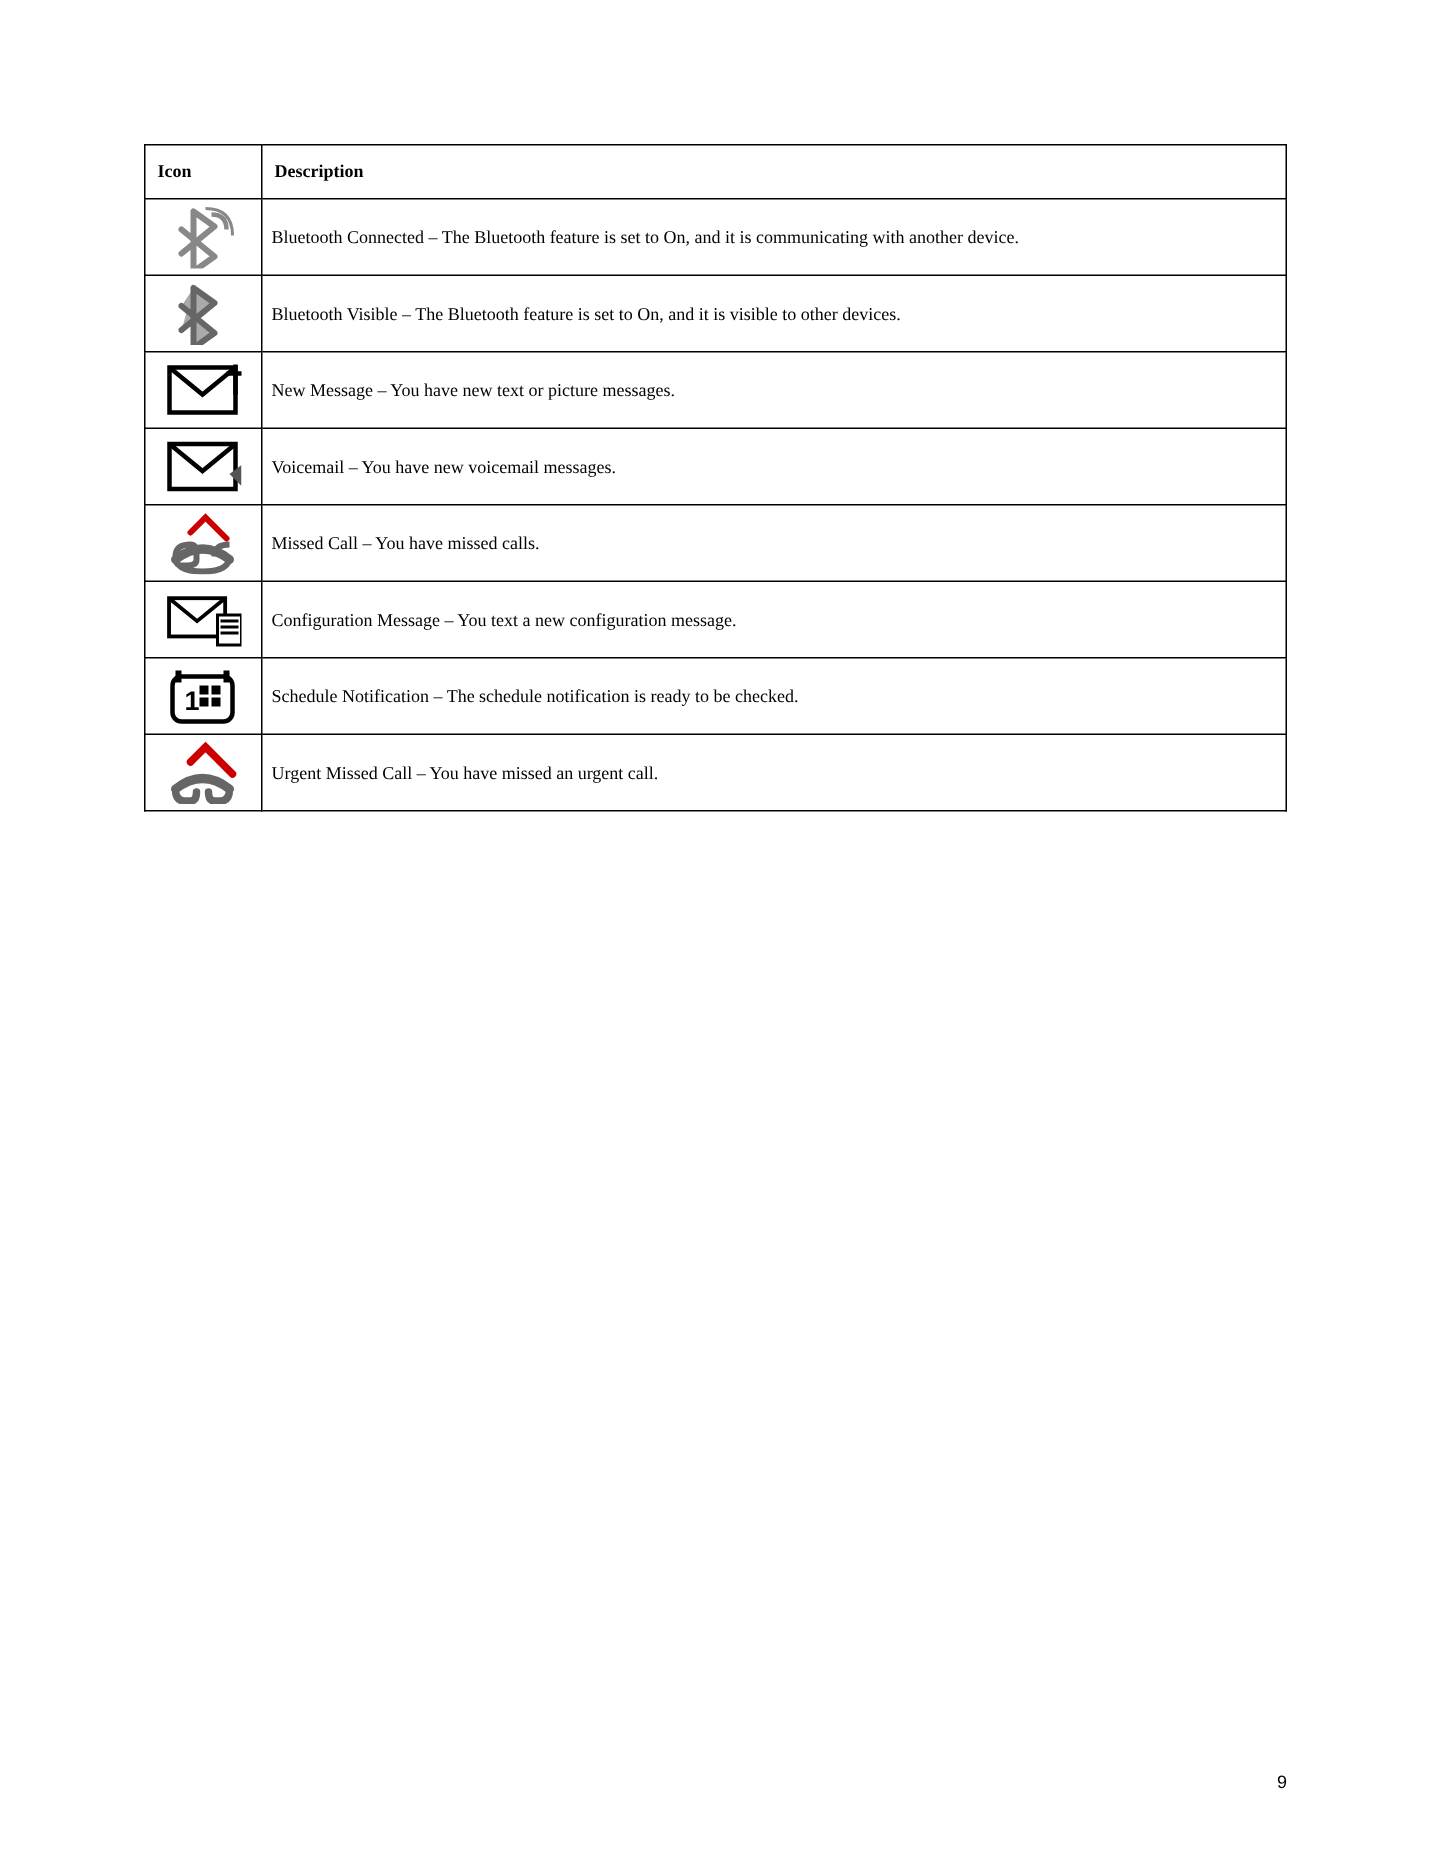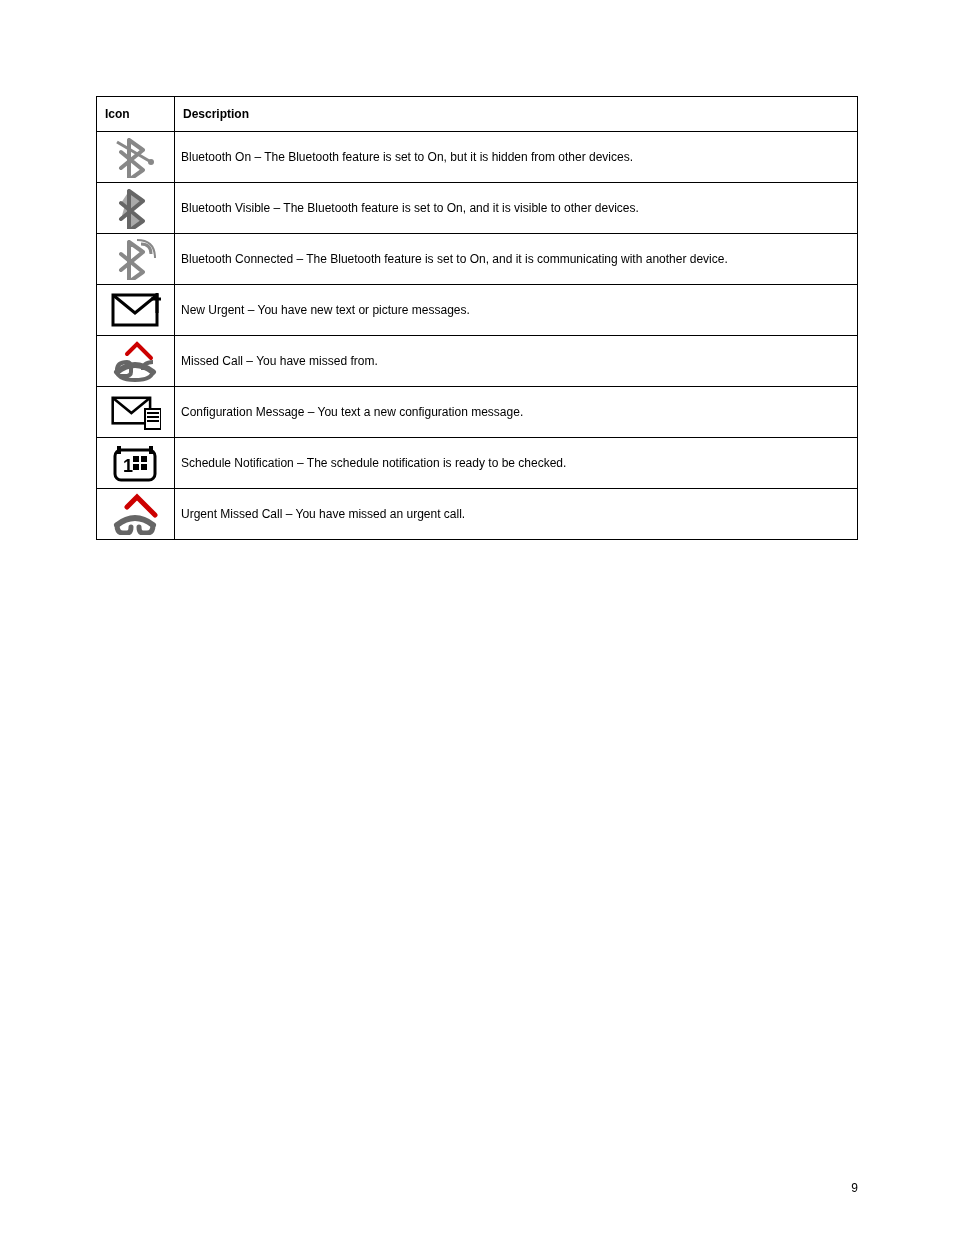--- a/index.html
+++ b/index.html
@@ -13,20 +13,21 @@
   .page {
     width: 954px;
     height: 1235px;
     position: relative;
     box-sizing: border-box;
     padding: 96px 96px 0 96px;
   }
   table.icon-table {
     border-collapse: collapse;
     width: 100%;
+    font-family: Liberation Serif, serif;
   }
   table.icon-table th,
   table.icon-table td {
     border: 1px solid #000;
     vertical-align: middle;
     padding: 4px 6px;
   }
   table.icon-table th {
     font-weight: bold;
     text-align: left;
@@ -67,56 +68,56 @@
     <thead>
       <tr>
         <th>Icon</th>
         <th>Description</th>
       </tr>
     </thead>
     <tbody id="rows">
         <tr>
           <td class="icon-cell">
             <svg width="50" height="42" viewBox="0 0 50 42">
-              <use xlink:href="#bt_hidden"></use>
-            </svg>
-          </td>
-          <td class="desc-cell">Bluetooth On – The Bluetooth feature is set to On, but it is hidden from other devices.</td>
+              <use xlink:href="#bt_connected"></use>
+            </svg>
+          </td>
+          <td class="desc-cell">Bluetooth Connected – The Bluetooth feature is set to On, and it is communicating with another device.</td>
         </tr>
         <tr>
           <td class="icon-cell">
             <svg width="50" height="42" viewBox="0 0 50 42">
               <use xlink:href="#bt_visible"></use>
             </svg>
           </td>
           <td class="desc-cell">Bluetooth Visible – The Bluetooth feature is set to On, and it is visible to other devices.</td>
         </tr>
         <tr>
           <td class="icon-cell">
             <svg width="50" height="42" viewBox="0 0 50 42">
-              <use xlink:href="#bt_connected"></use>
-            </svg>
-          </td>
-          <td class="desc-cell">Bluetooth Connected – The Bluetooth feature is set to On, and it is communicating with another device.</td>
-        </tr>
-        <tr>
-          <td class="icon-cell">
-            <svg width="50" height="42" viewBox="0 0 50 42">
               <use xlink:href="#msg_new"></use>
             </svg>
           </td>
-          <td class="desc-cell">New Urgent – You have new text or picture messages.</td>
+          <td class="desc-cell">New Message – You have new text or picture messages.</td>
+        </tr>
+        <tr>
+          <td class="icon-cell">
+            <svg width="50" height="42" viewBox="0 0 50 42">
+              <use xlink:href="#msg_voice"></use>
+            </svg>
+          </td>
+          <td class="desc-cell">Voicemail – You have new voicemail messages.</td>
         </tr>
         <tr>
           <td class="icon-cell">
             <svg width="50" height="42" viewBox="0 0 50 42">
               <use xlink:href="#missed_call"></use>
             </svg>
           </td>
-          <td class="desc-cell">Missed Call – You have missed from.</td>
+          <td class="desc-cell">Missed Call – You have missed calls.</td>
         </tr>
         <tr>
           <td class="icon-cell">
             <svg width="50" height="42" viewBox="0 0 50 42">
               <use xlink:href="#msg_config"></use>
             </svg>
           </td>
           <td class="desc-cell">Configuration Message – You text a new configuration message.</td>
         </tr>
         <tr>

